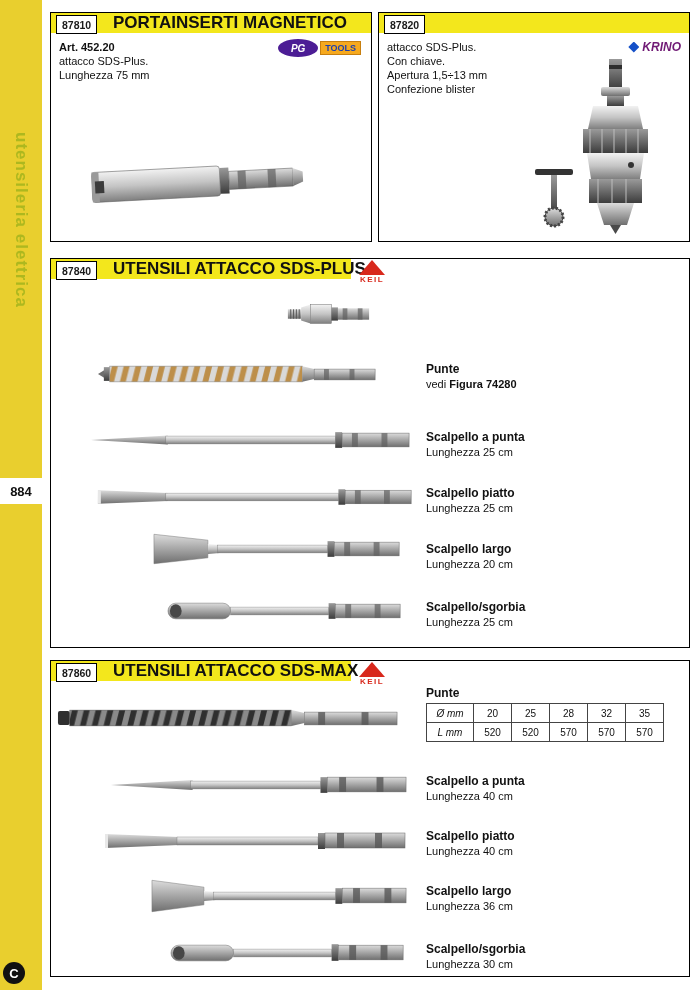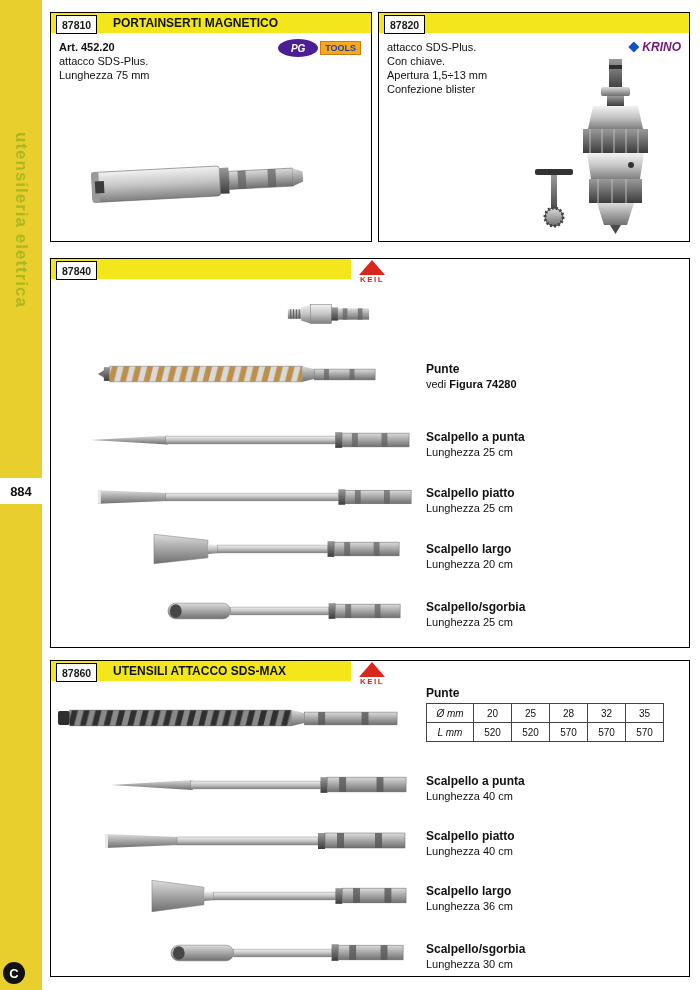--- a/index.html
+++ b/index.html
@@ -13,21 +13,21 @@
   .pagenum{position:absolute;left:0;top:478px;width:42px;height:26px;background:#fff;display:flex;align-items:center;justify-content:center;
            font-weight:bold;font-size:13px;color:#111;}
   .cmark{position:absolute;left:3px;bottom:6px;width:22px;height:22px;border-radius:50%;background:#111;color:#fff;
          display:flex;align-items:center;justify-content:center;font-weight:bold;font-size:13px;}
 
   
   .box{position:absolute;border:1px solid #000;background:#fff;}
   .hdr{position:absolute;left:0;top:0;height:20px;background:#f3e71c;}
   .code{position:absolute;left:5px;top:2px;height:15px;padding:1px 5px;background:#fff;border:1px solid #000;
         font-weight:bold;font-size:10.5px;display:flex;align-items:center;color:#1a1a1a;}
-  .hdr-title{position:absolute;left:62px;top:0;height:20px;display:flex;align-items:center;font-weight:bold;font-size:12px;color:#111;white-space:nowrap;}
+  .hdr-title{position:absolute;left:62px;top:0;height:20px;display:flex;align-items:center;font-weight:bold;font-size:17px;color:#111;white-space:nowrap;}
 
   .desc{position:absolute;font-size:11px;line-height:14px;color:#111;}
   .b{font-weight:bold;}
   .item-name{font-weight:bold;font-size:12px;line-height:16px;color:#111;}
   .item-detail{font-size:11px;line-height:14px;color:#111;}
 
   
   .brand-keil{position:absolute;width:34px;text-align:center;}
   .keil-tri{width:0;height:0;border-left:13px solid transparent;border-right:13px solid transparent;border-bottom:15px solid #d8281c;margin:0 auto;}
   .keil-txt{font-weight:bold;font-size:8px;color:#d8281c;letter-spacing:1.5px;line-height:10px;}
@@ -143,20 +143,21 @@
       <rect x="20" y="118" width="6" height="40" fill="url(#gDark)"></rect>
       <rect x="4" y="112" width="38" height="6" rx="2" fill="#333"></rect>
       <circle cx="23" cy="160" r="9" fill="url(#gMet2)" stroke="#444" stroke-width="1"></circle>
       <circle cx="23" cy="160" r="9" fill="none" stroke="#444" stroke-width="3" stroke-dasharray="2,2"></circle>
     </svg>
   </div>
 
   <div class="box" style="left:50px;top:258px;width:638px;height:388px">
     <div class="hdr" style="width:300px">
       <div class="code">87840</div>
+      <div class="hdr-title">UTENSILI ATTACCO SDS-PLUS</div>
     </div>
     <div class="brand-keil" style="left:304px;top:1px">
       <div class="keil-tri"></div>
       <div class="keil-txt">KEIL</div>
     </div>
 
     <svg class="abs" style="left:235px;top:36px;width:85px;height:38px" viewBox="0 0 90 40">
       <rect x="2" y="15" width="14" height="10" fill="url(#gMet2)"></rect>
       <path d="M5 15 V25 M8 15 V25 M11 15 V25 M14 15 V25" stroke="#555" stroke-width="1"></path>
       <polygon points="16,13 26,10 26,30 16,27" fill="url(#gMet)"></polygon>

